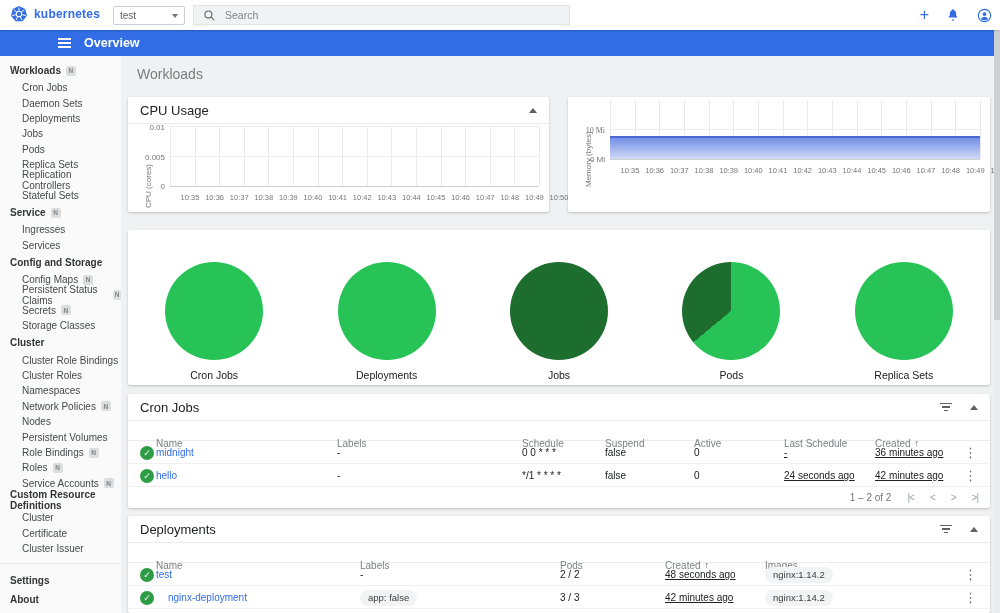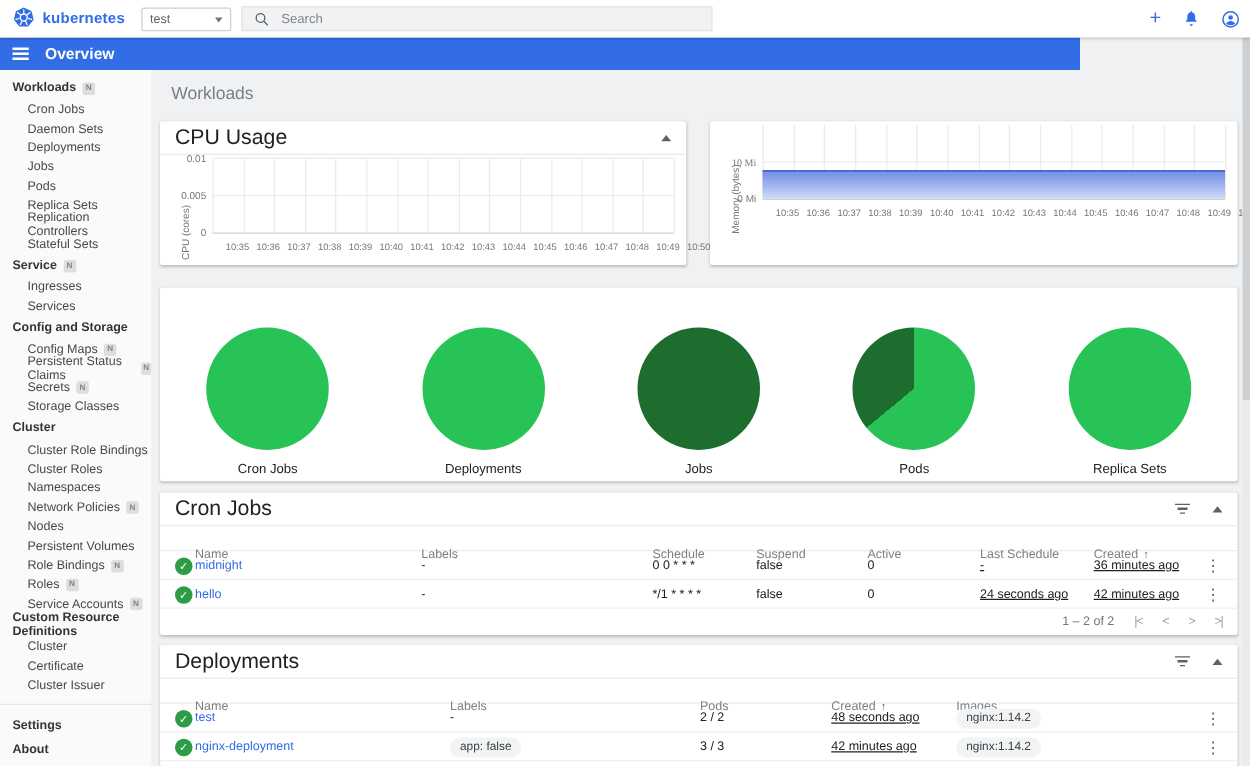--- a/index.html
+++ b/index.html
@@ -18,43 +18,43 @@
                justify-content:space-between; padding:0 6px; font-size:10px; color:#5f6368; cursor:pointer; }
   .caret-down { width:0; height:0; border-left:3.5px solid transparent; border-right:3.5px solid transparent;
                 border-top:4px solid #757575; }
   .searchbox { position:absolute; left:193px; top:5px; width:377px; height:20px; background:#f1f2f3;
                border:1px solid #e1e3e5; display:flex; align-items:center; padding:0 9px; gap:9px; }
   .search-placeholder { font-size:10.5px; color:#80868b; }
   .topbar-actions { position:absolute; right:8px; top:0; height:30px; display:flex; align-items:center; gap:17px; }
   .plus-glyph { color:#326de6; font-size:16px; font-weight:400; line-height:1; cursor:pointer; }
   .icon-btn { cursor:pointer; display:flex; align-items:center; }
   
-  .appbar { position:absolute; top:30px; left:0; width:864px; height:26px; background:#326de6;
-            display:flex; align-items:center; z-index:30; }
+  .appbar { position:absolute; top:30px; left:0; width:994px; height:26px; background:#326de6;
+            display:flex; align-items:center; z-index:30;padding-left:48px; }
   .hamburger { margin-left:10px; display:flex; flex-direction:column; gap:2.6px; cursor:pointer; }
   .hamburger i { display:block; width:13px; height:1.7px; background:#fff; }
   .appbar-title { color:#fff; font-size:12.5px; font-weight:bold; margin-left:13px; }
   
   .sidebar { position:absolute; top:56px; left:0; width:121px; height:557px; background:#fafafa; padding-top:5px; }
   .side-item { display:flex; align-items:center; font-size:10px; color:#3c4043; cursor:pointer; }
   .side-item.group, .side-item.section { font-weight:bold; padding-left:10px; height:19px; color:#323538; }
   .side-item.child { padding-left:22px; height:15.4px; color:#46494d; }
   .side-badge { margin-left:5px; background:#dcdddf; color:#808387; font-size:6.5px; font-weight:bold;
                 width:10px; height:10px; border-radius:2px; display:inline-flex; align-items:center; justify-content:center; }
   .side-divider { height:1px; background:#e4e5e6; margin:7px 0; }
   
   .page-title { position:absolute; left:137px; top:66px; font-size:14px; color:#7b7e81; }
   .card { position:absolute; background:#fff; border-radius:2px; box-shadow:0 1px 2.5px rgba(0,0,0,.22); }
   #card-cpu    { left:128px; top:97px;  width:421px; height:115px; }
   #card-memory { left:568px; top:97px;  width:422px; height:115px; }
   #card-status { left:128px; top:230px; width:862px; height:155px; }
   #card-cron   { left:128px; top:394px; width:862px; height:114px; }
   #card-deploy { left:128px; top:516px; width:862px; height:97px; overflow:hidden; }
   .card-header { height:27px; border-bottom:1px solid #eaeaea; display:flex; align-items:center; padding:0 12px; }
-  .card-title { font-size:17px; color:#202124; }
+  .card-title { font-size:13px; color:#202124; }
   .card-actions { margin-left:auto; display:flex; align-items:center; gap:18px; }
   .caret-up { width:0; height:0; border-left:4px solid transparent; border-right:4px solid transparent;
               border-bottom:5px solid #616161; cursor:pointer; }
   .filter-icon { display:flex; flex-direction:column; gap:2px; align-items:center; cursor:pointer; }
   .filter-icon i { display:block; height:1.5px; background:#616161; }
   .filter-icon i:nth-child(1){width:12px;} .filter-icon i:nth-child(2){width:8px;} .filter-icon i:nth-child(3){width:4px;}
   
   .chart-wrap { position:relative; height:86px; }
   .plot { position:absolute; left:42px; right:10px; top:3px; height:60px; border-bottom:1px solid #cfcfcf; }
   .gridline-v { position:absolute; top:0; bottom:0; width:1px; background:#ebebeb; }
@@ -516,21 +516,21 @@
           <span class="chip">nginx:1.14.2</span>
         </div>
         <div class="td" style="left: 836px;">
           <span class="kebab">⋮</span>
         </div>
       </div>
       <div class="trow">
         <div class="td" style="left: 12px;">
           <span class="check">✓</span>
         </div>
-        <div class="td link" style="left: 28px;">nginx-deployment</div>
+        <div class="td link" style="left: 40px;">nginx-deployment</div>
         <div class="td " style="left: 232px;">
           <span class="chip">app: false</span>
         </div>
         <div class="td " style="left: 432px;">3 / 3</div>
         <div class="td underline" style="left: 537px;">
           <span>42 minutes ago</span>
         </div>
         <div class="td " style="left: 637px;">
           <span class="chip">nginx:1.14.2</span>
         </div>

